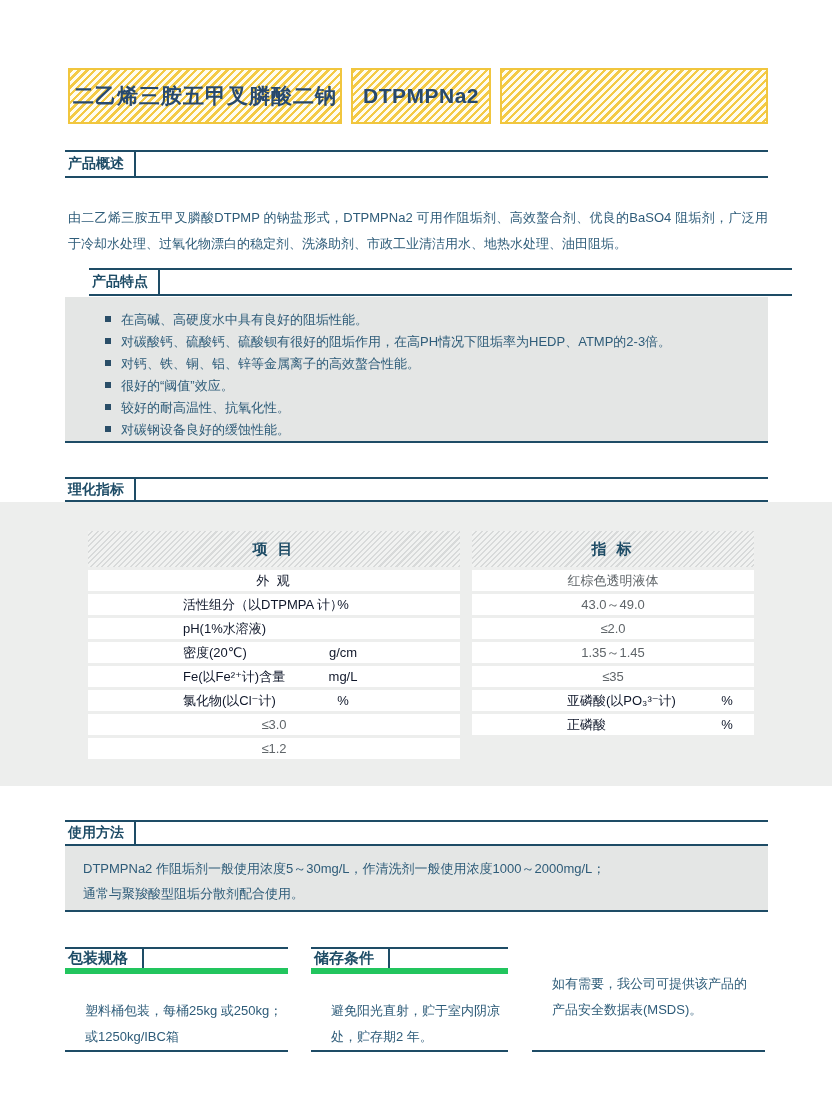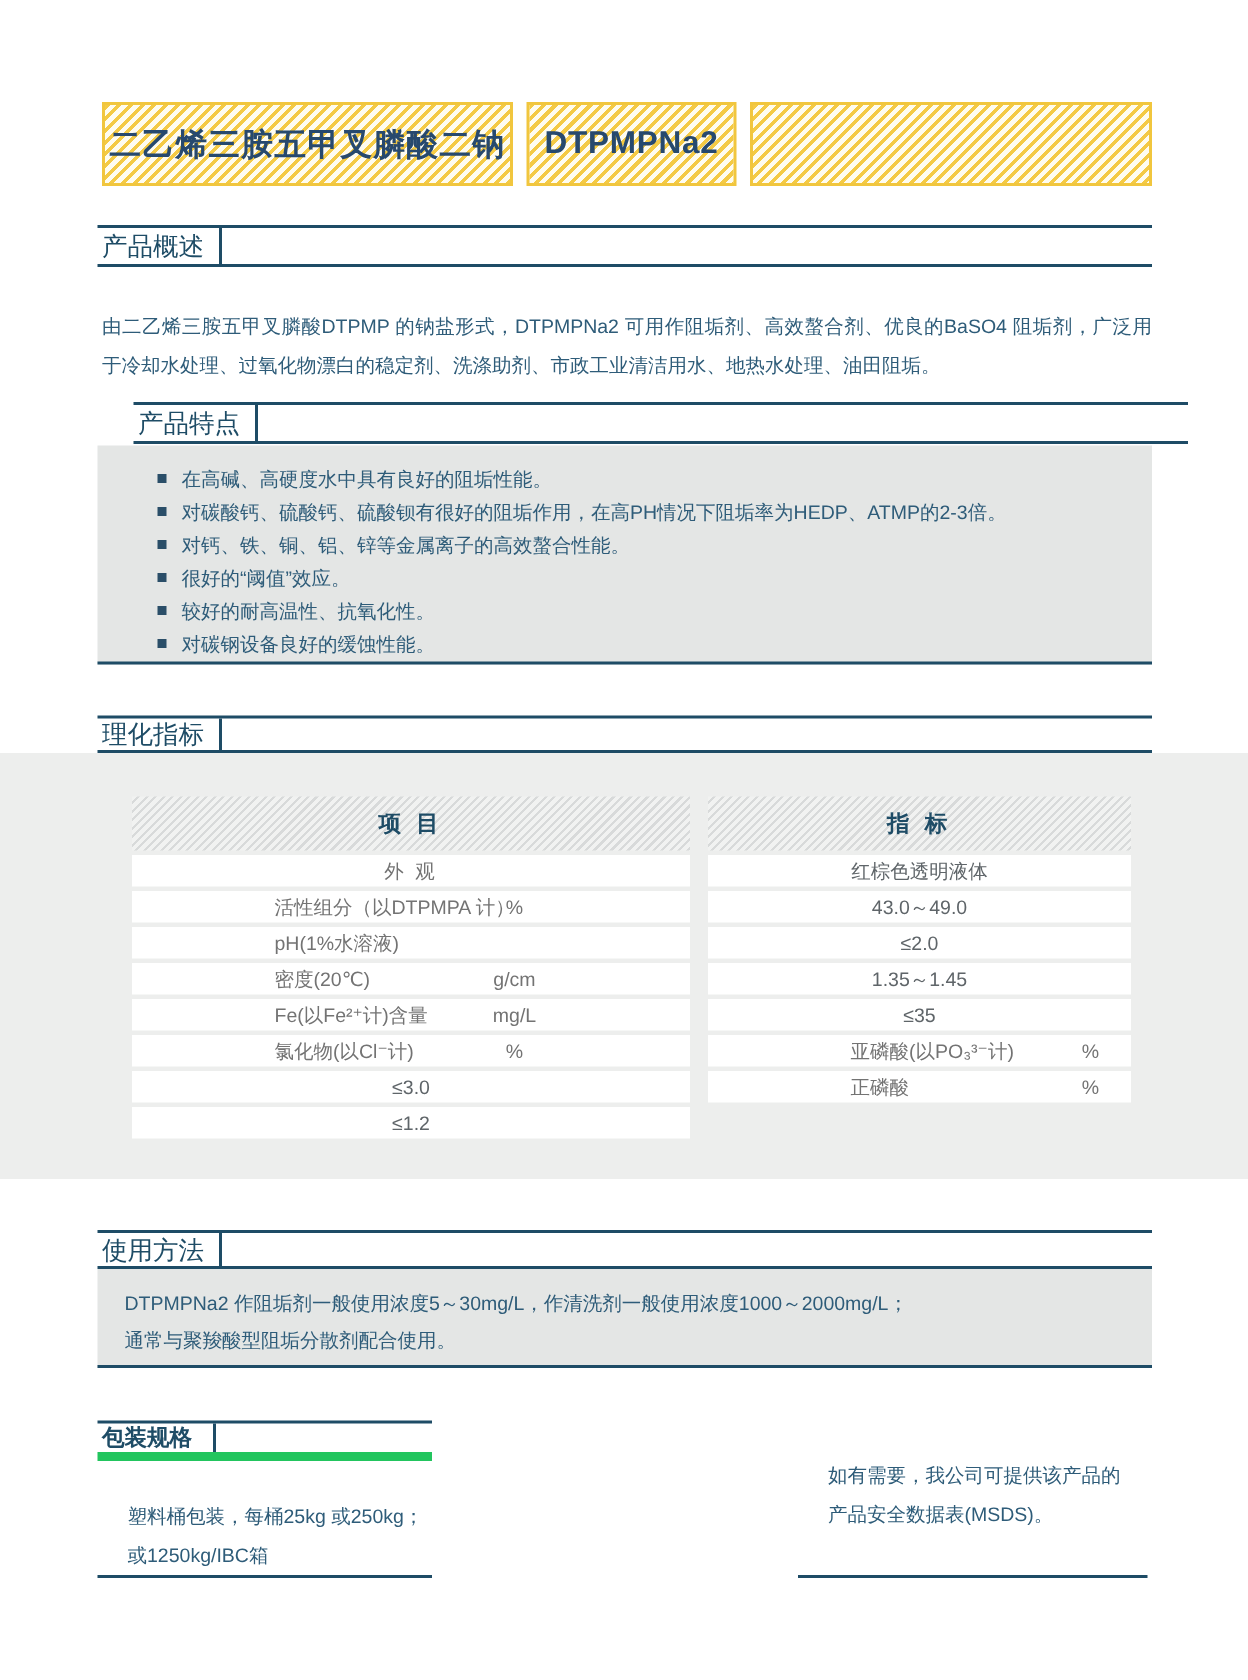--- a/index.html
+++ b/index.html
@@ -24,21 +24,21 @@
   .hatch-box.b3 { width:268px; }
   
   .bar {
     position:absolute; left:65px; width:703px; height:28px;
     border-top:2px solid #1E4C66; border-bottom:2px solid #1E4C66;
     display:flex; align-items:stretch; background:#fff;
   }
   .bar .t {
     display:flex; align-items:center;
     padding:0 10px 0 3px; border-right:2px solid #1E4C66;
-    font-weight:normal; font-size:17px; color:#1E4C66; white-space:nowrap;
+    font-weight:bold; font-size:14px; color:#1E4C66; white-space:nowrap;
   }
   .bar-sm {
     position:absolute; height:27px;
     border-top:2px solid #1E4C66; border-bottom:6px solid #22c55e;
     display:flex; align-items:stretch; background:#fff;
   }
   .bar-sm .t {
     display:flex; align-items:center;
     padding:0 14px 0 3px; border-right:2px solid #1E4C66;
     font-weight:bold; font-size:15px; color:#1E4C66; white-space:nowrap;
@@ -67,21 +67,21 @@
   .phys-table {
     position:absolute; top:531px; left:88px; width:666px;
     display:grid; grid-template-columns:372px 282px; column-gap:12px; row-gap:3px;
   }
   .phys-table .th {
     height:36px;
     background:repeating-linear-gradient(135deg,#F1F2F1 0 2.5px,#D8DADA 2.5px 4px);
     display:flex; align-items:center; justify-content:center;
     font-weight:bold; font-size:15px; color:#1E4C66; letter-spacing:3px;
   }
-  .cell { background:#ffffff; height:21px; font-size:13px; color:#737373; }
+  .cell { background:#ffffff; height:21px; font-size:13px; color:#0f172a; }
   .cell-label { position:relative; }
   .cell-label .lbl { position:absolute; left:95px; top:0; line-height:21px; white-space:nowrap; }
   .cell-label.center .lbl { left:0; width:100%; text-align:center; letter-spacing:2px; }
   .cell-label .unit { position:absolute; left:190px; top:0; width:130px; text-align:center; line-height:21px; }
   .cell-value { text-align:center; line-height:21px; color:#5F6569; }
   
   .box-usage {
     position:absolute; top:846px; left:65px; width:703px; height:66px;
     background:#E4E6E5; border-bottom:2px solid #1E4C66;
     padding:10px 0 0 18px; font-size:13px; line-height:25px; color:#2E5C79;
@@ -197,20 +197,29 @@
   <div class="bcol c1">
     <div class="bar-sm">
       <span class="t">包装规格</span>
     </div>
     <div class="body">
       <div>塑料桶包装，每桶25kg 或250kg；</div>
       <div>或1250kg/IBC箱</div>
     </div>
   </div>
 
+  <div class="bcol c2">
+    <div class="bar-sm">
+      <span class="t">储存条件</span>
+    </div>
+    <div class="body">
+      <div>避免阳光直射，贮于室内阴凉</div>
+      <div>处，贮存期2 年。</div>
+    </div>
+  </div>
 
   <div class="bcol c3">
     <div class="body">
       <div>如有需要，我公司可提供该产品的</div>
       <div>产品安全数据表(MSDS)。</div>
     </div>
   </div>
 
 </div>
 

